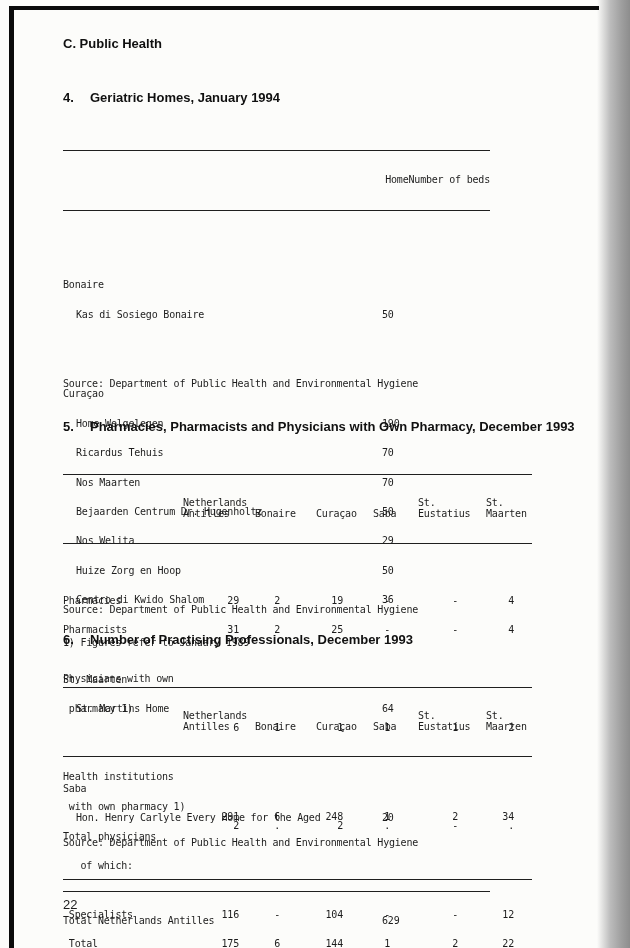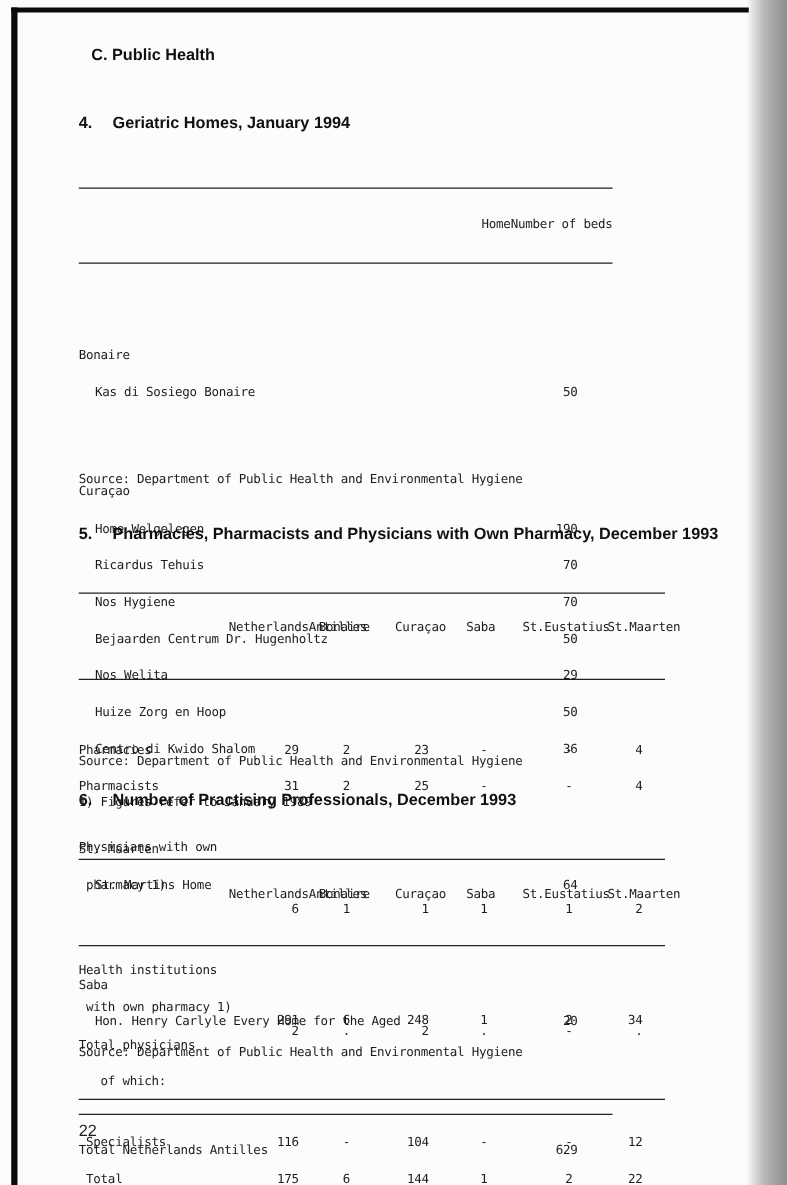--- a/index.html
+++ b/index.html
@@ -9,26 +9,26 @@
   .heading{font-family:"Liberation Sans",sans-serif;font-weight:bold;font-size:13px;color:#101010;display:flex;white-space:pre}
   .heading .secnum{width:27px}
   .rule{border-top:1.5px solid #1f1f1f}
   
   .t4head{display:flex;justify-content:flex-end;padding:5px 0}
   .t4body{padding:11px 0 9px}
   .tgroup{margin-top:11px}
   .tgroup:first-child{margin-top:0}
   .hrow{display:flex}
   .hlabel{flex:1;padding-left:13px}
-  .beds{width:80px;text-align:right;padding-right:28px}
+  .beds{width:80px;padding-right:28px}
   .t4total{display:flex;padding:5px 0 6px}
   .t4total .tlabel{flex:1}
   
   .thead{display:grid;grid-template-columns:120px 72px 61px 57px 45px 68px 46px;padding:4px 0}
-  .hc{display:flex;flex-direction:row;justify-content:flex-start;height:21px}
+  .hc{display:flex;flex-direction:column;justify-content:space-between;height:21px}
   .trow{display:grid;grid-template-columns:120px 72px 61px 57px 45px 68px 46px}
   .trow .num{text-align:right}
   .trow > :nth-child(2){padding-right:16px}
   .trow > :nth-child(3){padding-right:36px}
   .trow > :nth-child(4){padding-right:30px}
   .trow > :nth-child(5){padding-right:28px}
   .trow > :nth-child(6){padding-right:28px}
   .trow > :nth-child(7){padding-right:18px}
   .vb .num{align-self:end}
   .t5body{padding:13px 0 9px}
@@ -40,21 +40,21 @@
   .edge-top{position:absolute;left:9px;top:6px;width:590px;height:4px;background:#0b0b0b}
   .edge-right{position:absolute;right:0;top:0;width:33px;height:948px;background:linear-gradient(to right,rgba(170,170,170,0),#bcbcbc 40%,#9e9e9e 75%,#8d8d8d)}
 </style>
 </head>
 <body>
 
 <div class="edge-right"></div>
 <div class="edge-top"></div>
 <div class="edge-left"></div>
 
-<div class="abs heading" style="left:73px;top:36px">C. Public Health</div>
+<div class="abs heading" style="left:63px;top:36px">C. Public Health</div>
 
 <div class="abs heading" style="left:63px;top:90px">
   <span class="secnum">4.</span>
   <span>Geriatric Homes, January 1994</span>
 </div>
 
 <div class="abs mono" style="left:63px;top:130px;width:427px">
   <div class="rule"></div>
   <div class="t4head">
     <span>Home</span>
@@ -73,21 +73,21 @@
       <div>Curaçao</div>
       <div class="hrow">
         <span class="hlabel">Home Welgelegen</span>
         <span class="beds">190</span>
       </div>
       <div class="hrow">
         <span class="hlabel">Ricardus Tehuis</span>
         <span class="beds">70</span>
       </div>
       <div class="hrow">
-        <span class="hlabel">Nos Hygiene</span>
+        <span class="hlabel">Nos Maarten</span>
         <span class="beds">70</span>
       </div>
       <div class="hrow">
         <span class="hlabel">Bejaarden Centrum Dr. Hugenholtz</span>
         <span class="beds">50</span>
       </div>
       <div class="hrow">
         <span class="hlabel">Nos Welita</span>
         <span class="beds">29</span>
       </div>
@@ -158,21 +158,21 @@
       <div>St.</div>
       <div>Maarten</div>
     </div>
   </div>
   <div class="rule"></div>
   <div class="t5body">
     <div class="trow">
       <div>Pharmacies</div>
       <div class="num">29</div>
       <div class="num">2</div>
-      <div class="num">23</div>
+      <div class="num">19</div>
       <div class="num">-</div>
       <div class="num">-</div>
       <div class="num">4</div>
     </div>
     <div class="trow">
       <div>Pharmacists</div>
       <div class="num">31</div>
       <div class="num">2</div>
       <div class="num">25</div>
       <div class="num">-</div>

